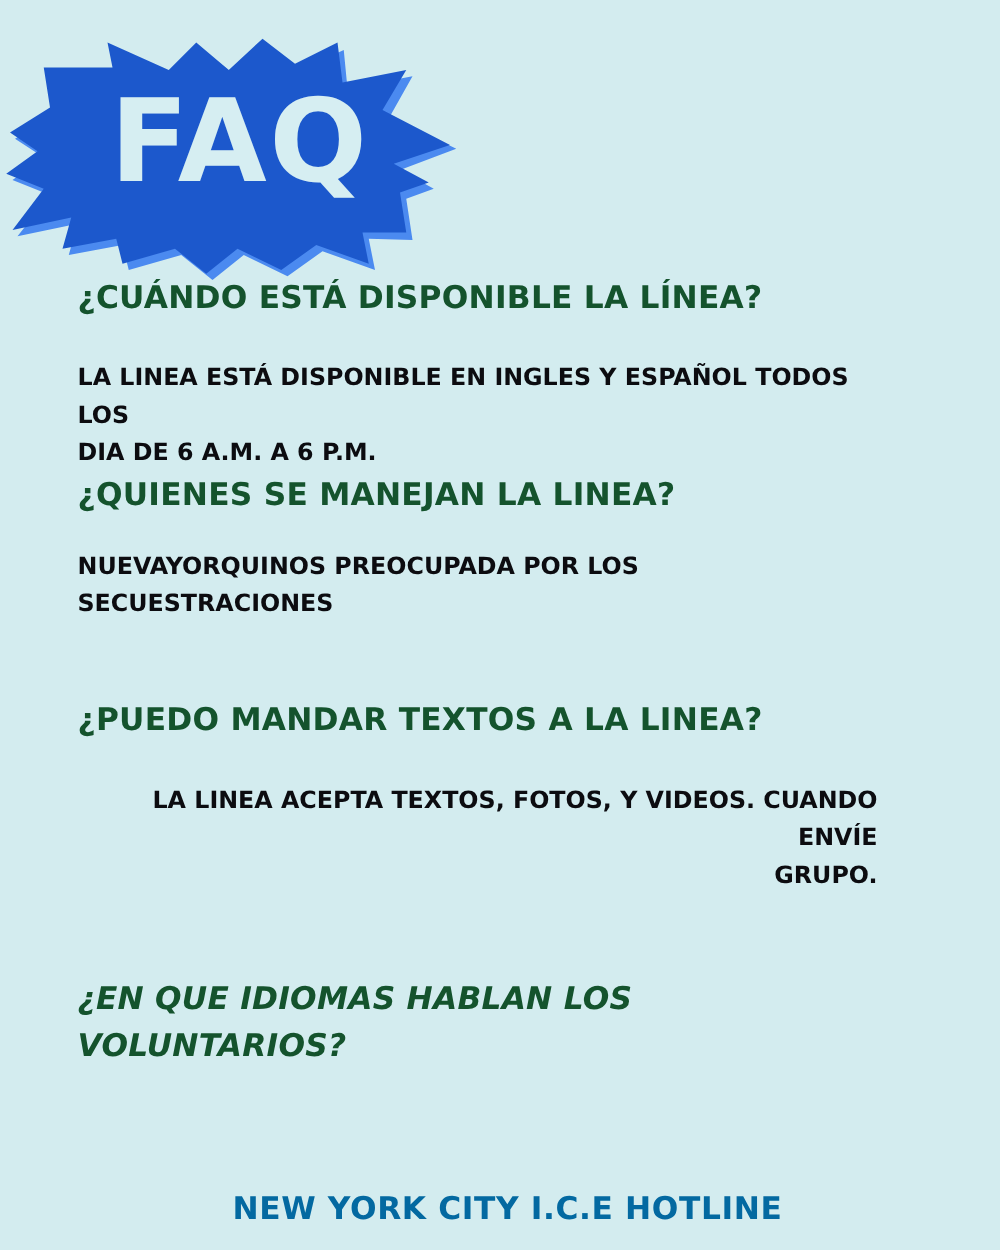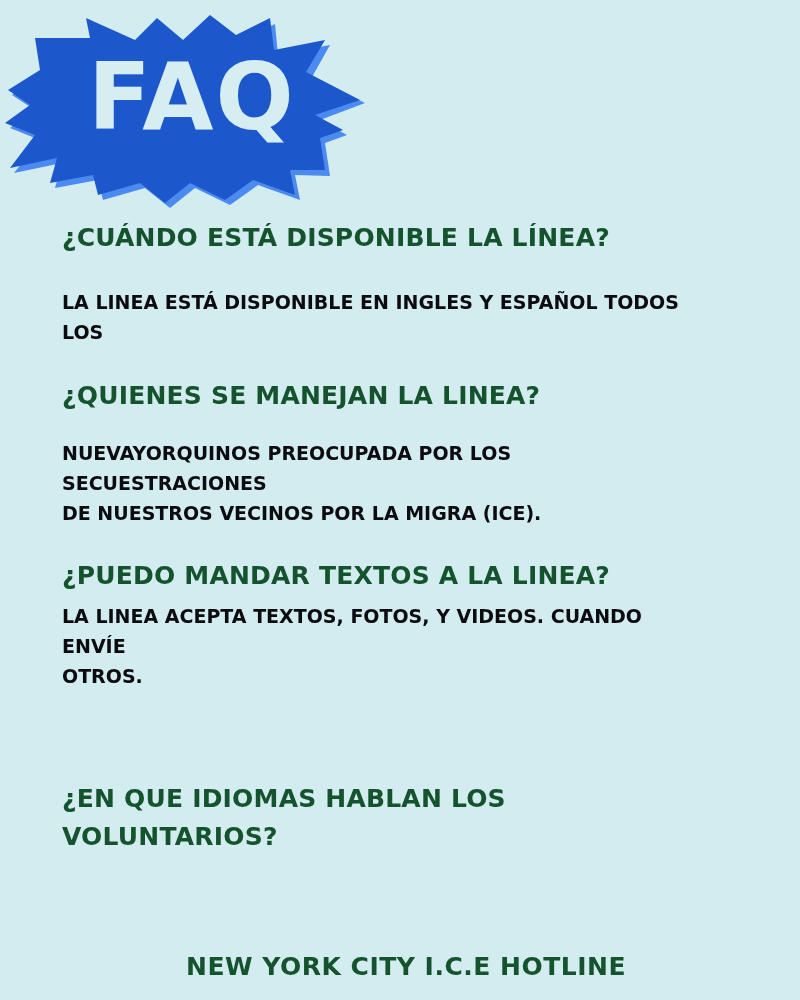--- a/index.html
+++ b/index.html
@@ -10,21 +10,21 @@
       width: 800px;
       height: 1000px;
       background: #d3ecef;
       position: relative;
       overflow: hidden;
       font-family: "DejaVu Sans", sans-serif;
     }
     .faq-badge {
       position: absolute;
       left: 0;
-      top: 0;
+      top: 16px;
       width: 380px;
       height: 210px;
       text-align: right;
     }
     .faq-badge svg {
       position: absolute;
       left: 0;
       top: 0;
     }
     .faq-title {
@@ -58,53 +58,53 @@
       line-height: 30px;
       letter-spacing: 0px;
       font-family: "DejaVu Sans", sans-serif;
     }
     .footer {
       position: absolute;
       left: 186px;
       top: 952px;
       font-weight: bold;
       font-size: 25px;
-      color: #14532d;
+      color: #0369a1;
       letter-spacing: 0.5px;
       font-family: "DejaVu Sans", sans-serif;
     }
   </style>
 </head>
 <body>
 
 <div class="faq-badge">
   <svg width="380" height="210" viewBox="0 0 380 210">
     <polygon fill="#4b8af0" points="40,45 95,43 88,22 140,44 160,22 188,44 213,20 240,40 275,24 278,55 330,45 312,77 365,103 320,120 347,135 325,143 330,176 295,175 300,200 258,185 230,205 195,188 170,208 145,188 103,200 98,180 55,188 62,163 14,173 40,140 10,128 35,110 12,95 45,75"></polygon>
     <polygon fill="#1c58cc" points="35,38 90,38 86,18 135,40 157,18 183,40 210,15 236,35 270,18 274,50 325,40 306,72 360,100 315,115 343,130 320,138 325,170 290,170 295,195 253,180 225,200 190,183 165,203 140,183 98,195 93,175 50,183 57,158 10,168 35,135 5,123 30,105 8,90 40,70"></polygon>
   </svg>
   <div class="faq-title">FAQ</div>
 </div>
 
 <div class="question" style="top:219px;">¿CUÁNDO ESTÁ DISPONIBLE LA LÍNEA?</div>
 <div class="answer" style="top:287px;">
   <div>LA LINEA ESTÁ DISPONIBLE EN INGLES Y ESPAÑOL TODOS LOS</div>
+  <div>DIA DE 6 A.M. A 6 P.M.</div>
 </div>
 
 <div class="question" style="top:377px;">¿QUIENES SE MANEJAN LA LINEA?</div>
 <div class="answer" style="top:438px;">
   <div>NUEVAYORQUINOS PREOCUPADA POR LOS SECUESTRACIONES</div>
-  <div>DE NUESTROS VECINOS POR LA MIGRA (ICE).</div>
 </div>
 
 <div class="question" style="top:557px;">¿PUEDO MANDAR TEXTOS A LA LINEA?</div>
-<div class="answer" style="top:601px;">
+<div class="answer" style="top:625px;text-align:right;">
   <div>LA LINEA ACEPTA TEXTOS, FOTOS, Y VIDEOS. CUANDO ENVÍE</div>
-  <div>OTROS.</div>
+  <div>GRUPO.</div>
 </div>
 
-<div class="question" style="top:780px;">
+<div class="question" style="top:780px;font-style:italic;">
   <div>¿EN QUE IDIOMAS HABLAN LOS</div>
   <div>VOLUNTARIOS?</div>
 </div>
 <div class="answer" style="top:880px;">
 </div>
 
 <div class="footer">NEW YORK CITY I.C.E HOTLINE</div>
 
 </body></html>

